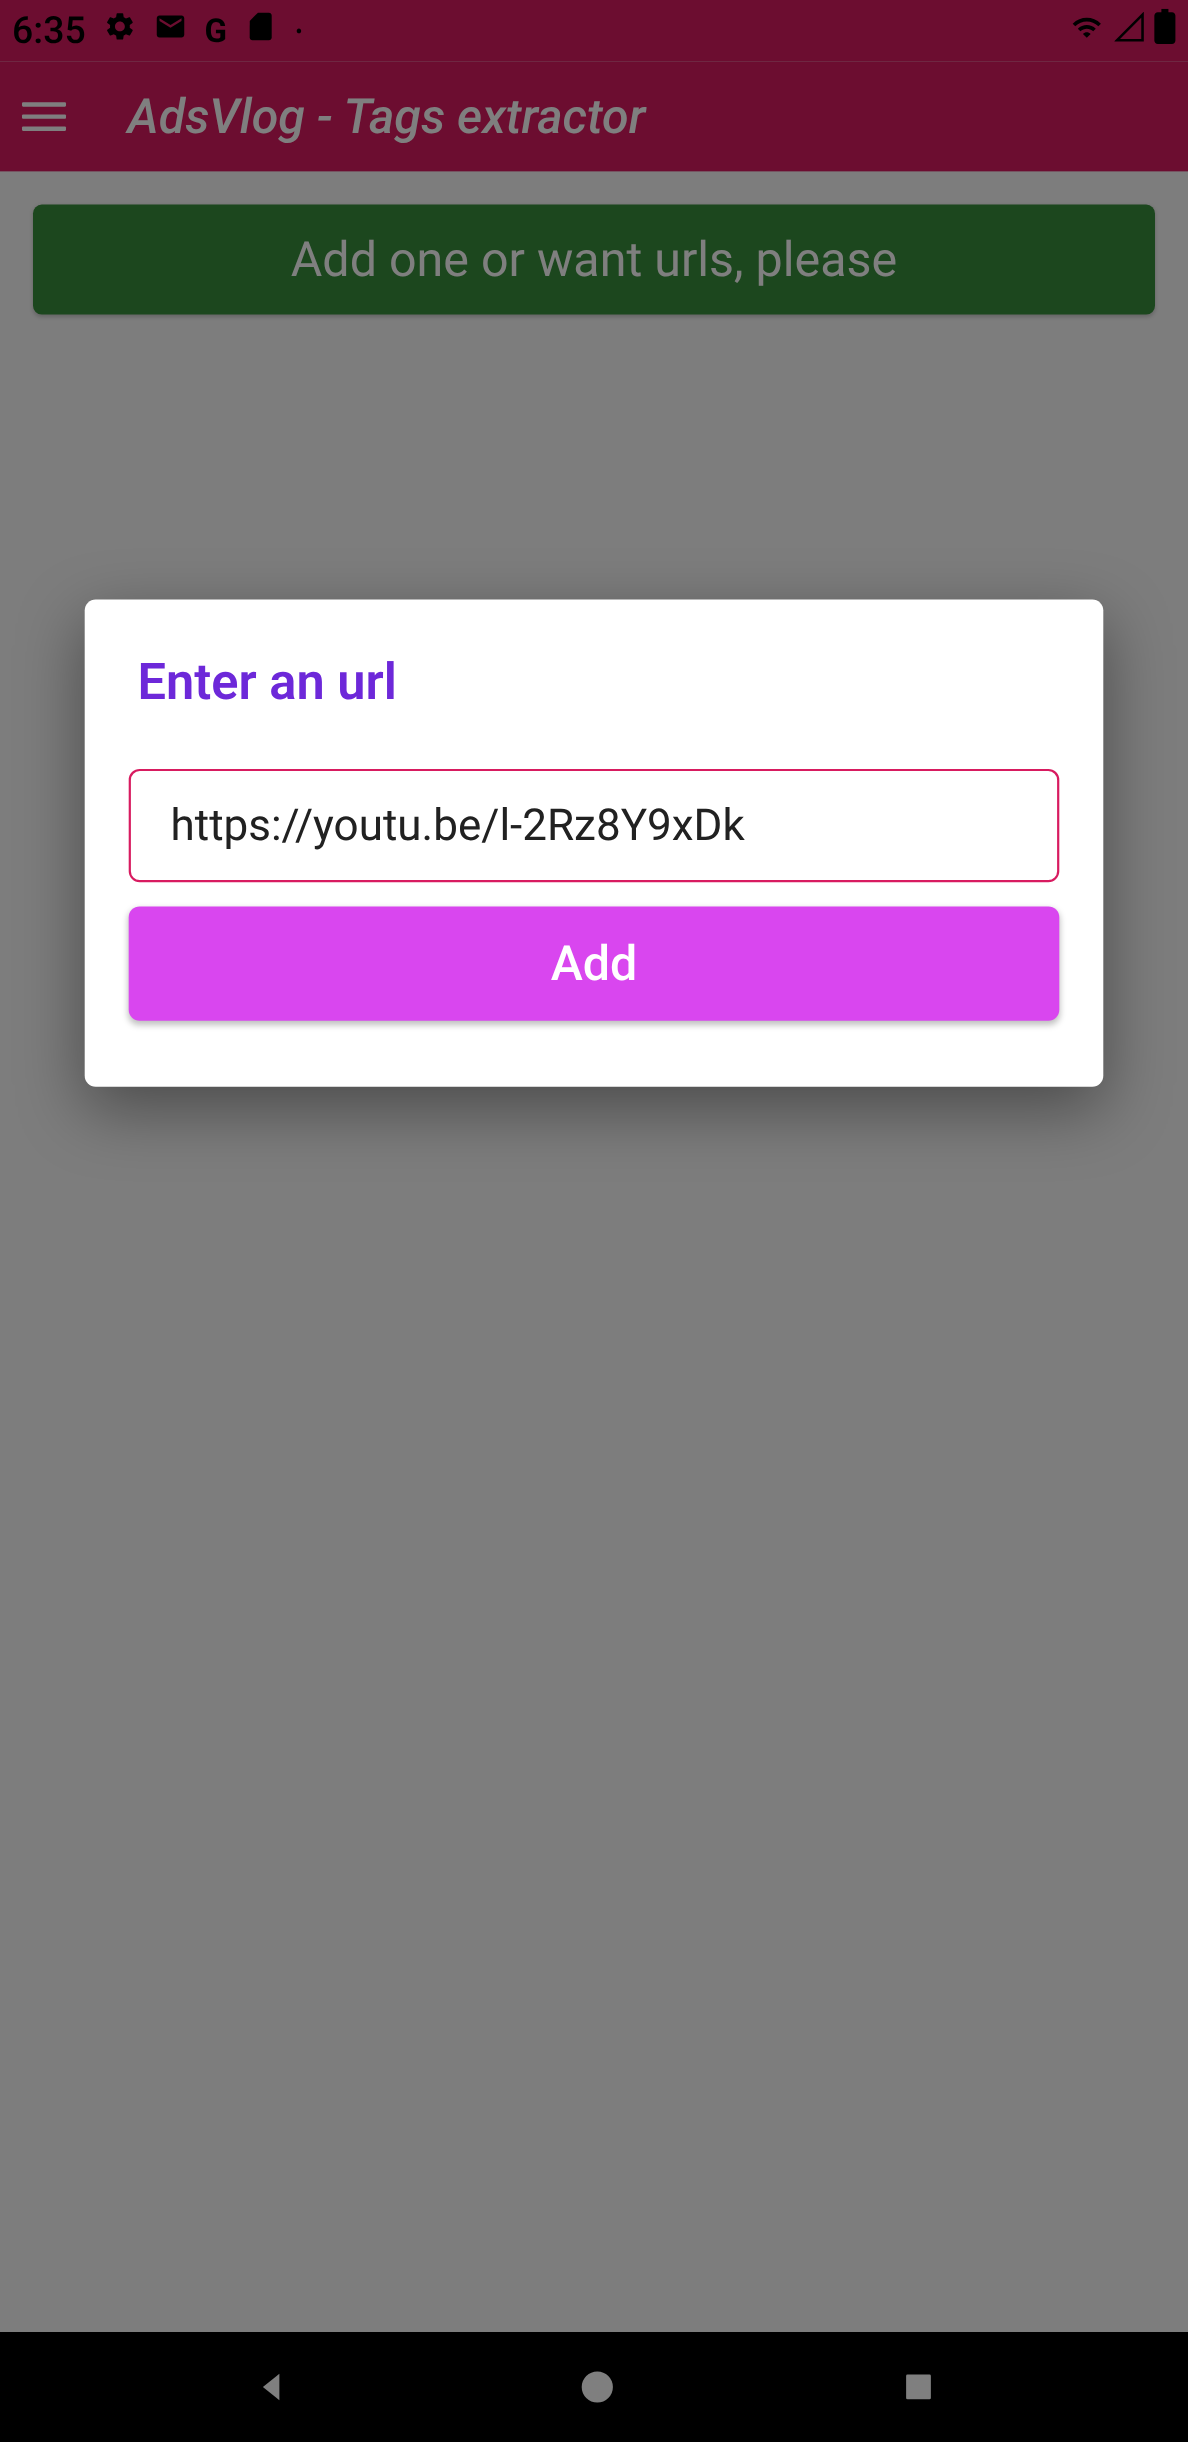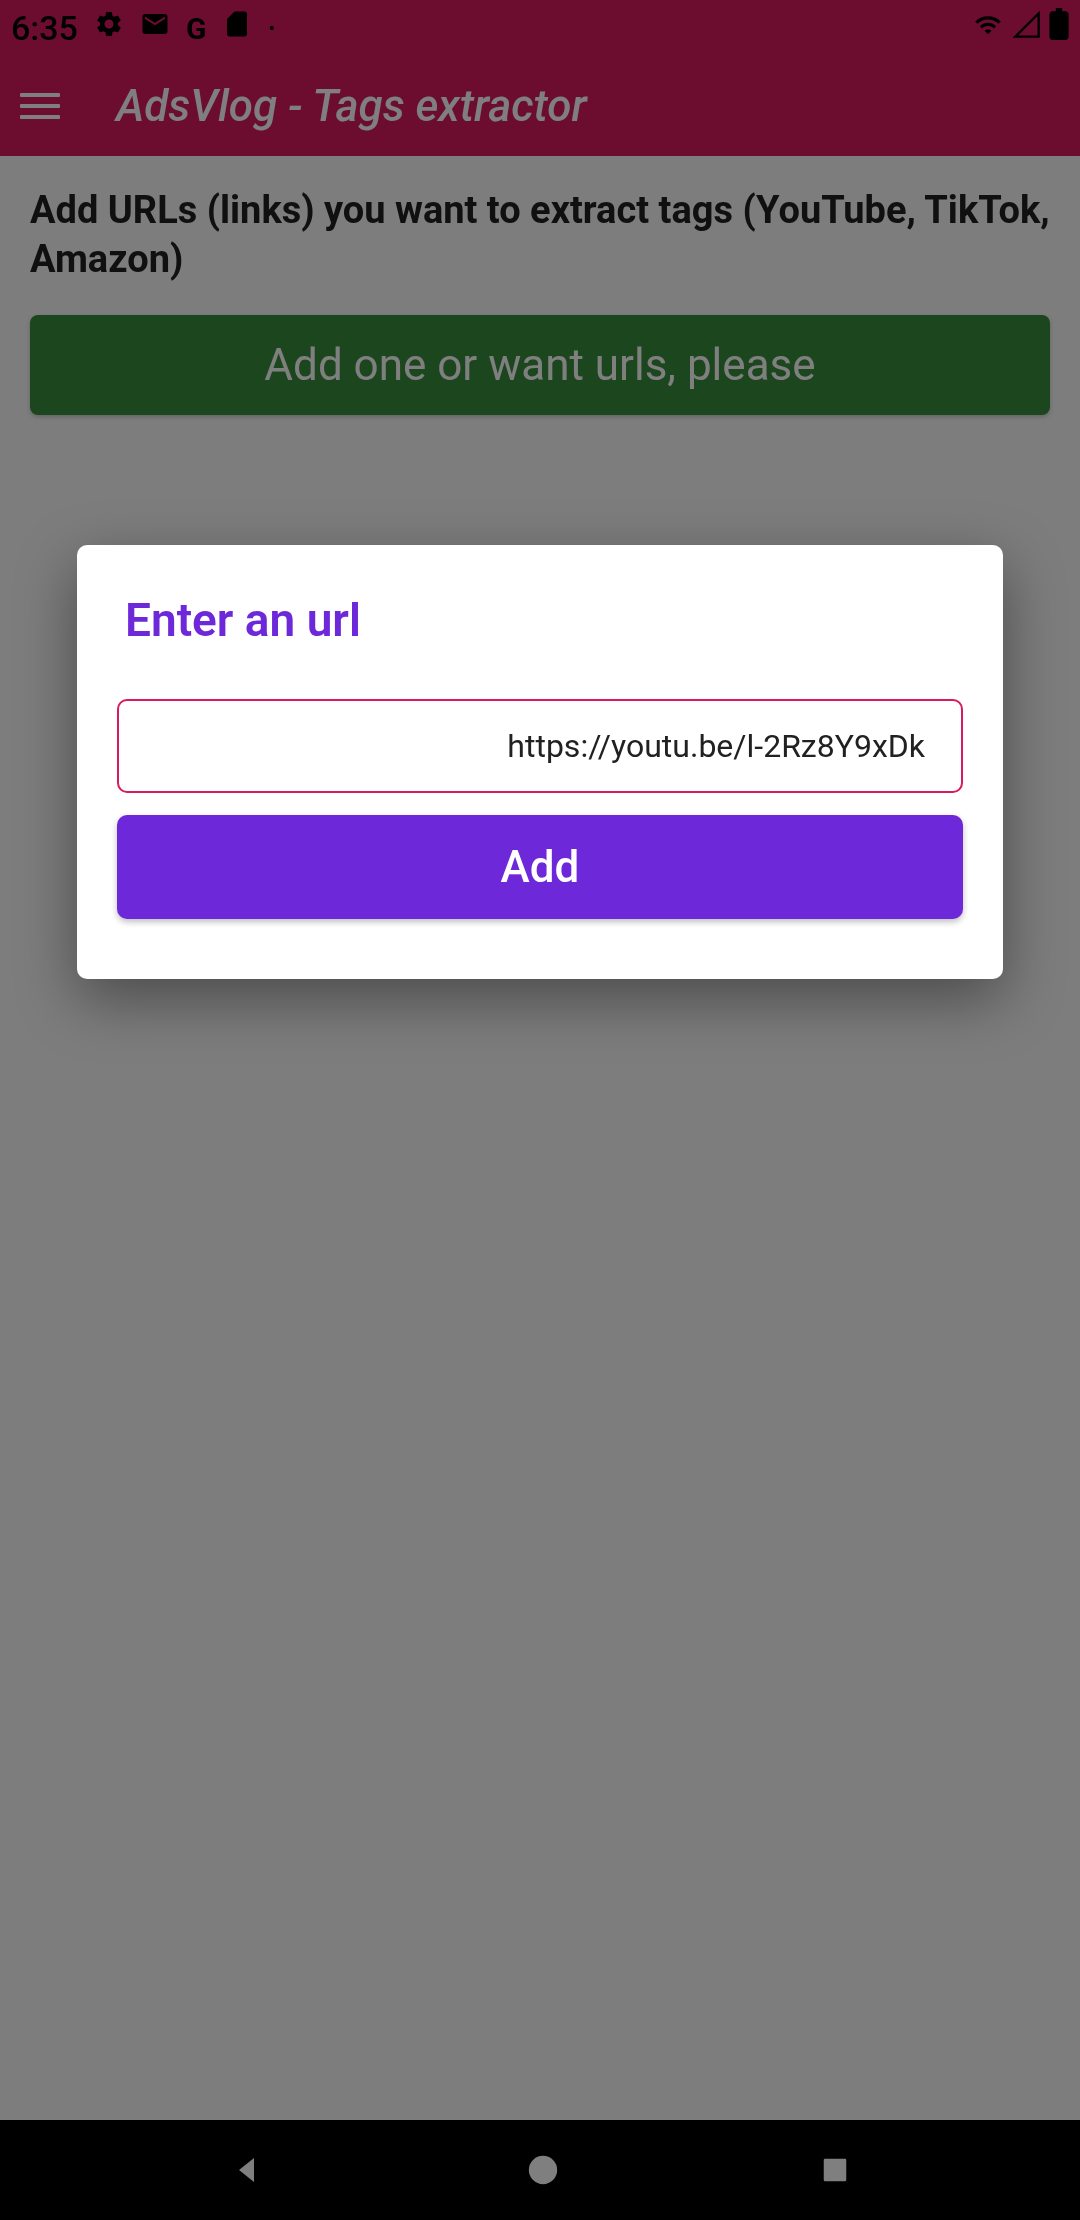--- a/index.html
+++ b/index.html
@@ -134,31 +134,30 @@
       color: #6d28d9;
       margin-bottom: 52px;
       padding-left: 8px;
     }
     
     .url-input {
       width: 100%;
       border: 2px solid #d81b60;
       border-radius: 10px;
       padding: 26px 36px;
-      font-size: 32px;
+      font-size: 40px;
       color: #212121;
       outline: none;
       background: #fff;
       margin-bottom: 22px;
-      text-align: right;
     }
     
     .add-button {
       width: 100%;
-      background: #6d28d9;
+      background: #d946ef;
       color: #fff;
       border: none;
       border-radius: 10px;
       font-size: 44px;
       font-weight: 500;
       padding: 26px 0;
       text-align: center;
       box-shadow: 0 3px 6px rgba(0,0,0,0.25);
       cursor: pointer;
     }
@@ -234,21 +233,20 @@
 <div class="app-bar">
   <div class="menu-icon">
     <div class="menu-line"></div>
     <div class="menu-line"></div>
     <div class="menu-line"></div>
   </div>
   <div class="app-title">AdsVlog - Tags extractor</div>
 </div>
 
 <div class="main-content">
-  <div class="instruction-text">Add URLs (links) you want to extract tags (YouTube, TikTok, Amazon)</div>
   <button class="add-urls-button">Add one or want urls, please</button>
 </div>
 
 <div class="overlay"></div>
 
 <div class="dialog">
   <div class="dialog-title">Enter an url</div>
   <input type="text" class="url-input" value="https://youtu.be/l-2Rz8Y9xDk" style="">
   <button class="add-button">Add</button>
 </div>

